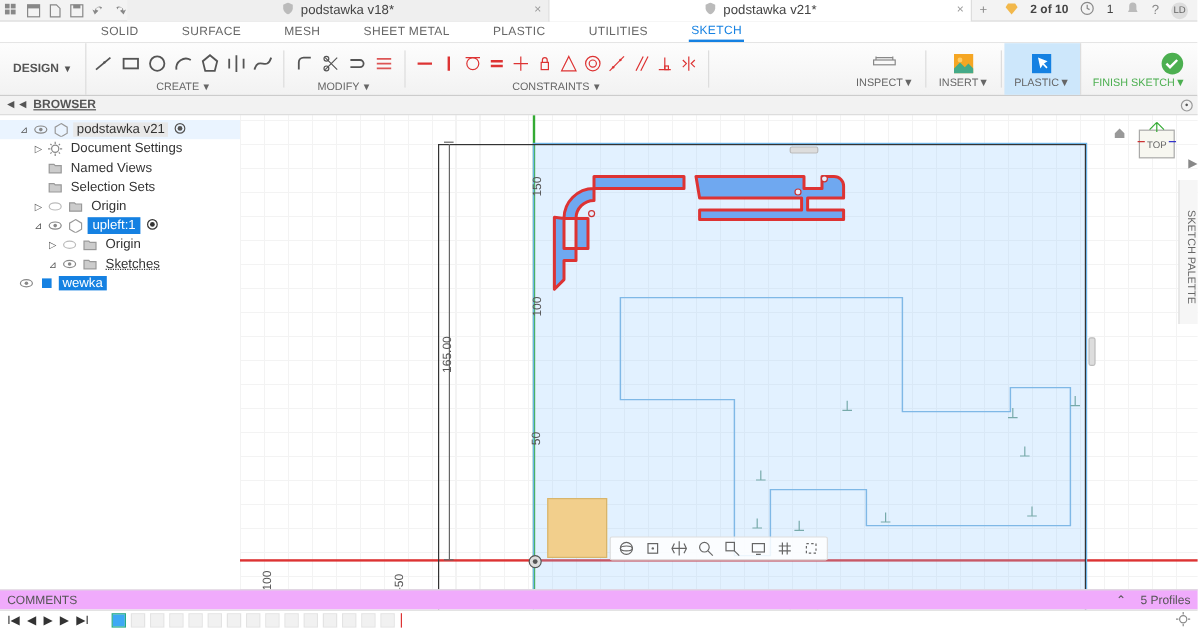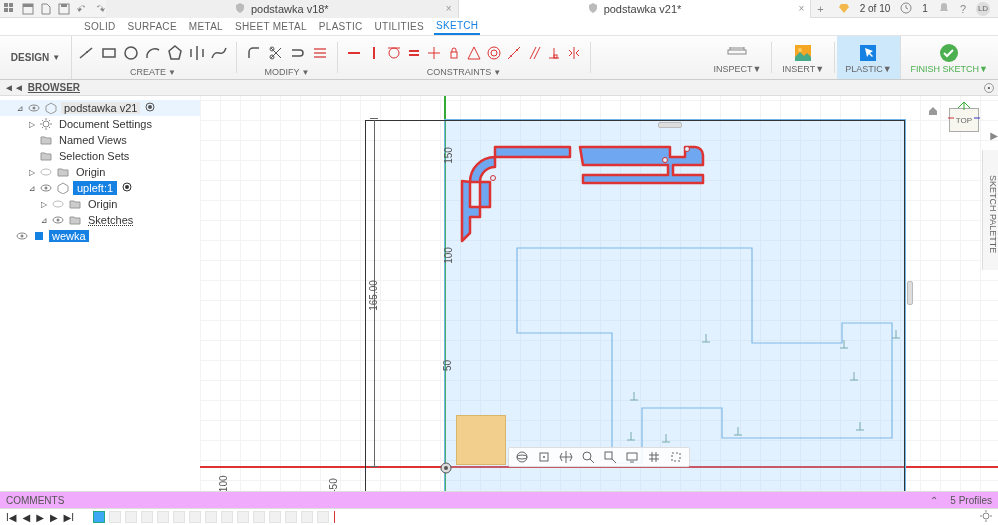--- a/index.html
+++ b/index.html
@@ -10,40 +10,40 @@
   .top-strip .qat { display: flex; gap: 6px; padding-left: 4px; }
   .top-strip .qat svg { display:block; }
   .tabs-wrap { flex: 1; display: flex; align-items: stretch; height: 18px; }
   .doc-tab { flex: 1; display: flex; align-items: center; justify-content: center; gap: 6px; border-right: 1px solid #ddd; background: #efefef; position: relative; }
   .doc-tab.active { background: #fff; }
   .doc-tab .x { position: absolute; right: 6px; font-size: 10px; color: #999; }
   .right-cluster { display: flex; align-items: center; gap: 10px; padding: 0 8px; }
   .avatar { width: 14px; height: 14px; border-radius: 50%; background: #ddd; font-size: 8px; display:flex;align-items:center;justify-content:center;color:#666;}
 
   
-  .ribbon-tabs { height: 18px; display: flex; align-items: center; padding-left: 82px; gap: 8px; font-size: 10px; color: #666; border-bottom: 1px solid #e5e5e5; }
+  .ribbon-tabs { height: 18px; display: flex; align-items: center; padding-left: 82px; gap: 32px; font-size: 10px; color: #666; border-bottom: 1px solid #e5e5e5; }
   .ribbon-tab { cursor: pointer; padding: 2px 2px; letter-spacing: .3px; }
   .ribbon-tab.active { color: #1581E2; border-bottom: 2px solid #1581E2; }
 
   .ribbon-body { height: 44px; display: flex; align-items: stretch; border-bottom: 1px solid #ccc; background:linear-gradient(#fdfdfd,#f2f2f2);}
   .design-btn { width: 72px; display:flex;align-items:center;justify-content:center;border-right:1px solid #ddd; font-size:10px; font-weight:bold; color:#555;}
   .design-btn span.caret { font-size:8px; margin-left:3px;}
   .tool-group { display:flex; flex-direction:column; align-items:center; justify-content:center; padding: 0 6px; position:relative;}
   .tool-group .icons { display:flex; gap:4px; align-items:center; height:28px;}
   .tool-group .icons svg { display:block;}
   .tool-group .label { font-size:9px; color:#666; }
   .tool-group .caret { font-size:8px; color:#666; margin-left:2px;}
   .sep { width:1px; background:#ddd; margin:6px 2px;}
   .right-tools { margin-left:auto; display:flex; align-items:stretch;}
   .right-big { display:flex;flex-direction:column;align-items:center;justify-content:center;padding:0 8px;}
   .right-big .lbl{font-size:9px;color:#666;}
   .right-big.orange svg rect{fill:#F5A623;}
   .right-big.blue { background:#CDE7FB;}
   .right-big.green svg circle{fill:#4CAF50;}
-  .finish-sketch { border-left:1px solid #ddd; padding:0 10px;}
+  .finish-sketch { border-left:1px solid #ddd; padding:0 10px;align-items:flex-end;}
   .finish-sketch .lbl{color:#4CAF50;font-size:9px;}
 
   
   .main { position: absolute; top: 80px; bottom: 34px; left:0; right:0; display:flex; }
   .browser-bar { height:16px; background:#f2f2f2; border-bottom:1px solid #ddd; display:flex; align-items:center; font-size:10px; padding:0 4px; gap:4px; color:#555; position:absolute; top:80px; left:0; right:0; z-index:2;}
   .browser-bar .dot{width:10px;height:10px;border:1px solid #999;border-radius:50%;margin-left:auto;display:flex;align-items:center;justify-content:center;font-size:8px;}
 
   .browser { width:200px; background:#fff; padding-top:20px; font-size:11px; color:#333; position:relative; z-index:1;}
   .tree-row { display:flex; align-items:center; height:16px; gap:3px; padding-left:4px; white-space:nowrap;}
   .tree-row .tri { width:8px; font-size:8px; color:#555; text-align:center;}
@@ -147,38 +147,38 @@
           </svg></span>
       <span>podstawka v21*</span>
       <span class="x">×</span>
     </div>
   </div>
   <span style="padding:0 6px;color:#888;">+</span>
   <div class="right-cluster">
     <span><svg width="12" height="12">
           <path d="M3 2h6l2 3-5 6-5-6z" fill="#f2b84b"></path>
         </svg></span>
-    <span style="font-size:10px;">2 of 10</span>
+    <span style="font-size:10px;font-weight:bold;">2 of 10</span>
     <span><svg width="12" height="12">
           <circle cx="6" cy="6" r="5" fill="none" stroke="#888"></circle>
           <path d="M6 3v3l2 1" stroke="#888" fill="none"></path>
         </svg></span>
     <span style="font-size:10px;">1</span>
     <span><svg width="12" height="12">
           <path d="M6 1a3 3 0 0 0-3 3v3l-1 2h8l-1-2V4a3 3 0 0 0-3-3z" fill="#bbb"></path>
         </svg></span>
     <span style="font-size:11px;color:#888;">?</span>
     <span class="avatar">LD</span>
   </div>
 </div>
 
 <div class="ribbon-tabs">
   <span class="ribbon-tab">SOLID</span>
   <span class="ribbon-tab">SURFACE</span>
-  <span class="ribbon-tab">METAL</span>
+  <span class="ribbon-tab">MESH</span>
   <span class="ribbon-tab">SHEET METAL</span>
   <span class="ribbon-tab">PLASTIC</span>
   <span class="ribbon-tab">UTILITIES</span>
   <span class="ribbon-tab active">SKETCH</span>
 </div>
 
 <div class="ribbon-body">
   <div class="design-btn">
       <span>DESIGN</span>
       <span class="caret">▼</span>

